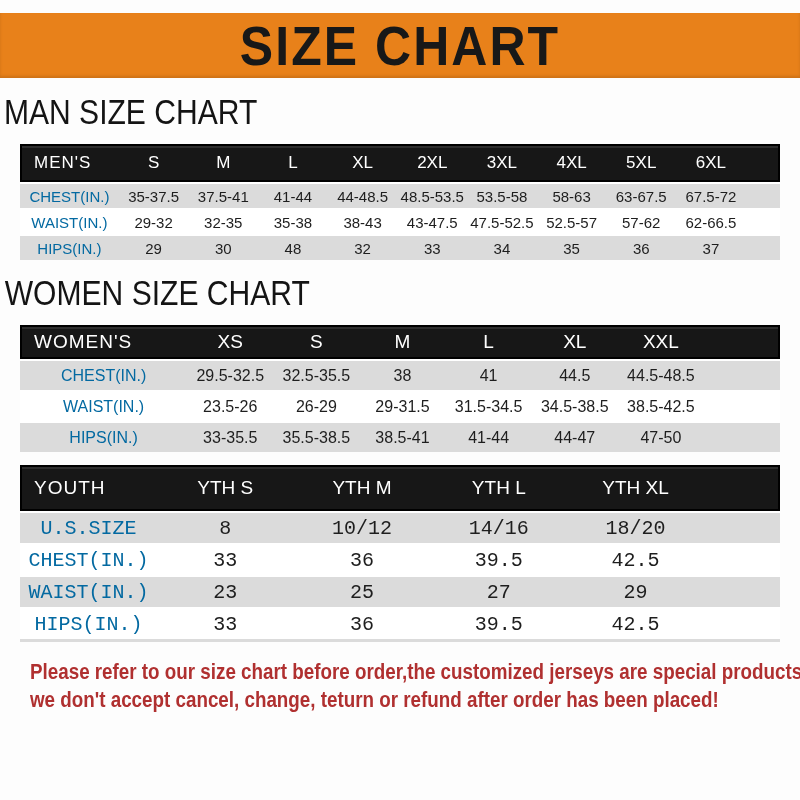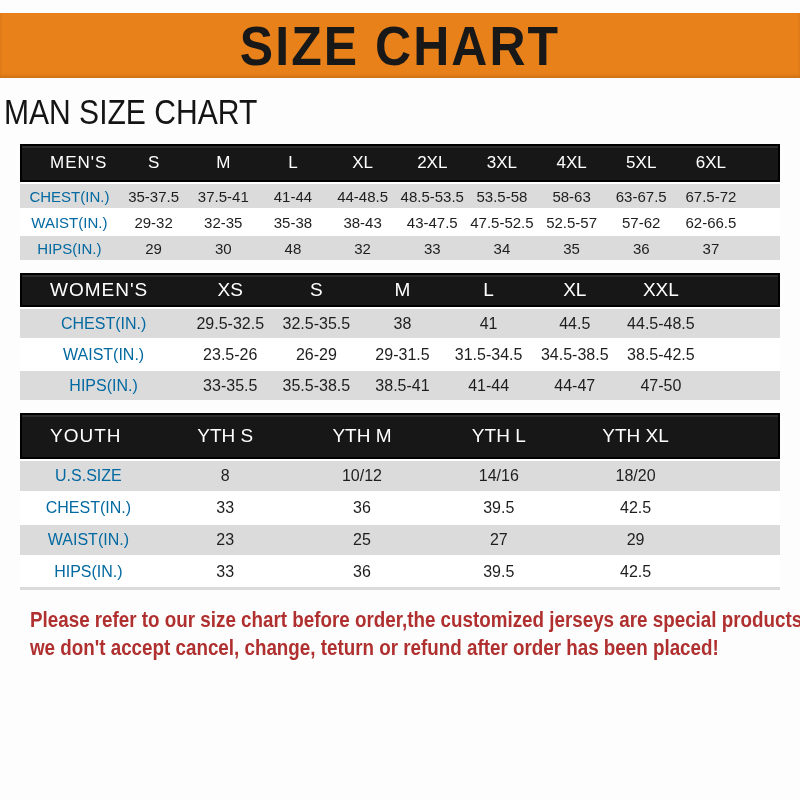--- a/index.html
+++ b/index.html
@@ -54,21 +54,21 @@
     background:var(--header-bg);
     color:var(--header-text);
     border-top:2px solid #000;border-bottom:2px solid #000;
     box-shadow:inset 0 2px 0 rgba(255,255,255,0.10);
     font-weight:400;text-align:center;vertical-align:middle;
   }
   tr.header-row th:first-child{border-left:2px solid #000;}
   tr.header-row th:last-child{border-right:2px solid #000;}
   th.corner-cell{
     text-align:left !important;font-weight:800;
-    letter-spacing:1px;padding-left:28px;white-space:nowrap;
+    letter-spacing:1px;padding-left:12px;white-space:nowrap;
   }
   td{
     text-align:center;vertical-align:middle;
     border-top:2px solid #fff;
     white-space:nowrap;
   }
   tr.row-gray  td{background:var(--row-gray);}
   tr.row-white td{background:var(--row-white);}
   td.label-cell{font-size:15px;color:#0369a1;}
   
@@ -79,21 +79,21 @@
   .section-men col.spacer-col{width:4.5%;}
   
   .section-women tr.header-row th{height:34px;font-size:19px;}
   .section-women th.corner-cell{font-size:24px;}
   .section-women td{height:31px;font-size:16px;}
   .section-women col.label-col{width:22%;}
   .section-women col.spacer-col{width:10%;}
   
   .section-youth tr.header-row th{height:46px;font-size:19px;}
   .section-youth th.corner-cell{font-size:25px;}
-  .section-youth td{height:32px;font-size:16px;}
+  .section-youth td{height:32px;font-size:20px;font-family:Liberation Mono, monospace;}
   .section-youth col.label-col{width:18%;}
   .section-youth col.spacer-col{width:10%;}
   .section-youth table{border-bottom:3px solid var(--row-gray);}
   
   .footer{
     margin:16px 28px 0 30px;
     color:var(--footer-red);
     font-size:20px;font-weight:700;
     line-height:1.42;
   }
@@ -176,20 +176,21 @@
             <td class="value-cell">34</td>
             <td class="value-cell">35</td>
             <td class="value-cell">36</td>
             <td class="value-cell">37</td>
             <td class="spacer"></td>
           </tr>
         </tbody>
       </table>
     </section>
     <section class="section section-women">
+      <h2 class="section-heading"><span class="condensed">WOMEN SIZE CHART</span></h2>
       <table class="size-table">
         <colgroup>
           <col class="label-col">
           <col>
           <col>
           <col>
           <col>
           <col>
           <col>
           <col class="spacer-col">

